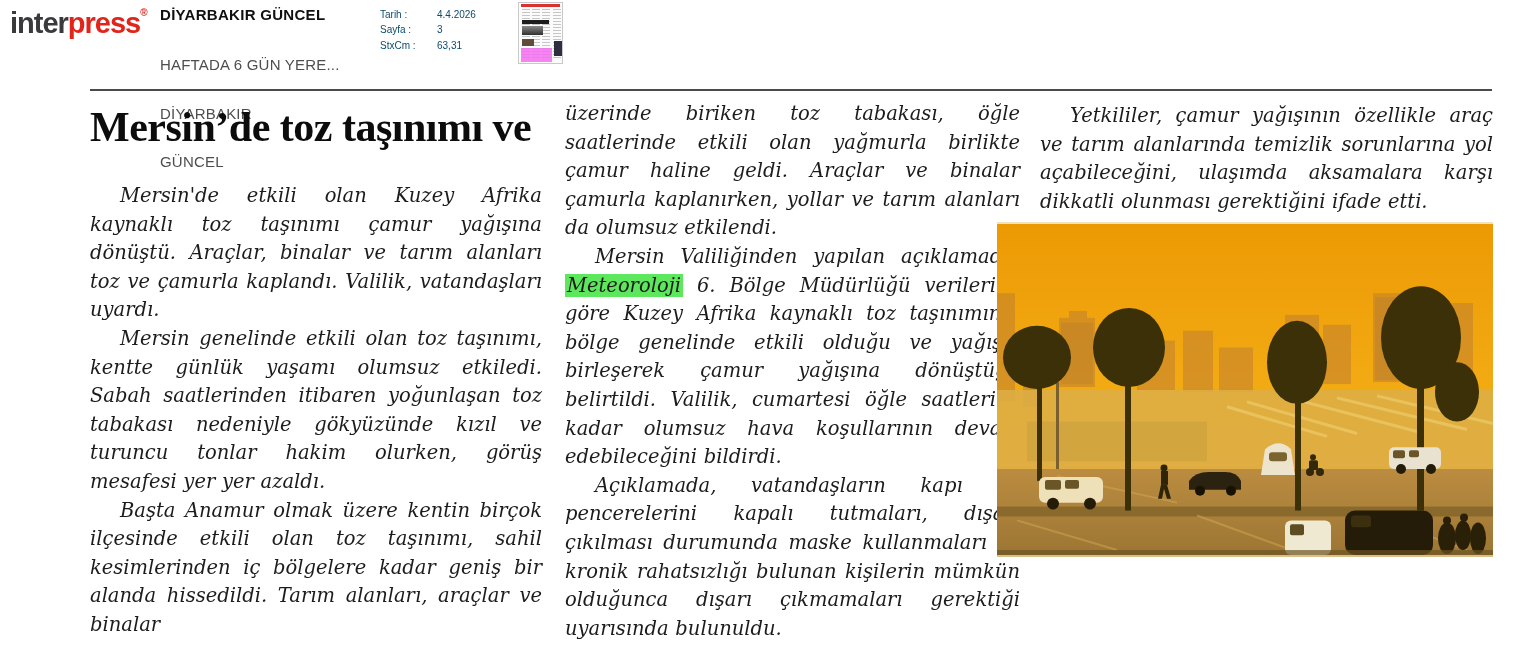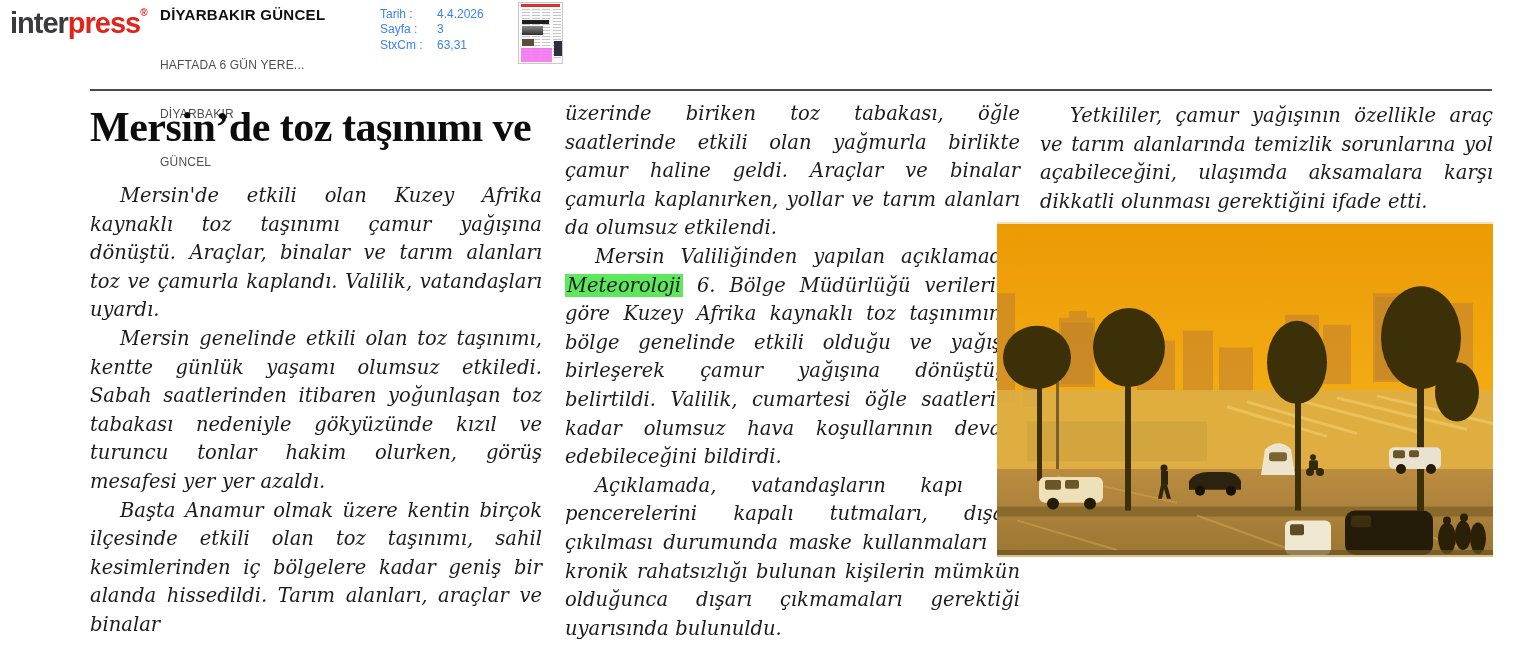--- a/index.html
+++ b/index.html
@@ -12,24 +12,24 @@
 
   
   .logo { position:absolute; left:10px; top:7px; font-weight:bold;
           font-size:29px; letter-spacing:-1px; font-family:"Liberation Sans", sans-serif; }
   .logo .l1 { color:#3a3a3c; }
   .logo .l2 { color:#e1251b; }
   .logo .mark { color:#e1251b; font-size:10px; vertical-align:top; letter-spacing:0; }
 
   .pub { position:absolute; left:160px; top:6px; }
   .pub-name { font-size:15px; font-weight:bold; color:#101010; letter-spacing:0.3px; }
-  .pub-sub { font-size:12px; color:#4e4e4e; line-height:12.6px; letter-spacing:0.2px;margin-top:36px; }
+  .pub-sub { font-size:15px; color:#4e4e4e; line-height:12.6px; letter-spacing:0.2px;margin-top:36px; }
   .pub-name { margin-bottom:3px; }
 
-  .meta { position:absolute; left:380px; top:7px; font-size:12px; color:#3b82f6; }
+  .meta { position:absolute; left:380px; top:7px; font-size:10px; color:#0c4a6e; }
   .meta-row { display:flex; line-height:15.4px; }
   .meta-label { width:57px; }
   .meta-value { }
 
   .thumb { position:absolute; left:518px; top:2px; width:45px; height:62px;
            background:#fbfbfb; border:1px solid #c9c9c9; cursor:pointer; overflow:hidden; }
   .thumb .t-redbar { position:absolute; left:2px; top:1px; right:2px; height:3px; background:#d93030; }
   .thumb .t-col { position:absolute; top:6px; bottom:3px; width:8px;
         background:repeating-linear-gradient(to bottom, #b9b9b9 0 1px, transparent 1px 3px); opacity:.8; }
   .thumb .t-c1{left:3px;} .thumb .t-c2{left:13px;} .thumb .t-c3{left:23px;} .thumb .t-c4{left:34px;}

